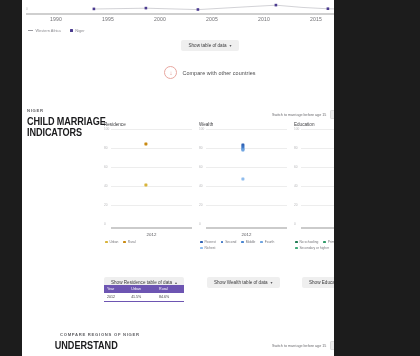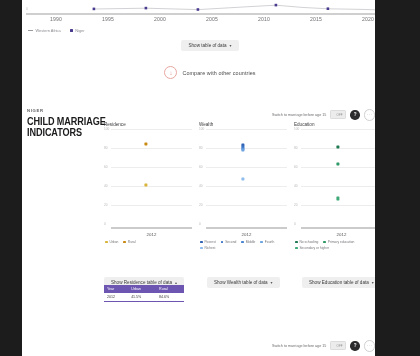--- a/index.html
+++ b/index.html
@@ -3,21 +3,21 @@
 <meta charset="utf-8">
 <style>
   html,body{margin:0;padding:0;}
   body{
     width:420px;height:356px;overflow:hidden;
     background:#1c1c1c;
     font-family:"Liberation Sans", sans-serif;
     -webkit-font-smoothing:antialiased;
   }
   .page{
-    position:absolute;left:22px;top:0;width:353px;height:356px;
+    position:absolute;left:22px;top:0;width:312px;height:356px;
     background:#ffffff;overflow:hidden;
   }
   .gutter-l{position:absolute;left:0;top:0;width:22px;height:356px;background:#1c1c1c;}
   .gutter-r{position:absolute;left:398px;top:0;width:22px;height:356px;background:#1c1c1c;}
 
   
   .topchart{position:absolute;left:0;top:0;width:376px;height:46px;}
   .topchart .yzero{position:absolute;left:4px;top:7px;font-size:3.2px;color:#b9b9b9;}
   .topchart .axis{position:absolute;left:4px;top:13px;width:362px;height:1.6px;background:#cfcfcf;}
   .topchart svg{position:absolute;left:0;top:0;}
@@ -337,20 +337,24 @@
     </thead>
     <tbody>
       <tr>
         <td>2012</td>
         <td>41.5%</td>
         <td>84.6%</td>
       </tr>
     </tbody>
   </table>
 
+  <div class="bottom">
+    <div class="kicker">COMPARE REGIONS OF NIGER</div>
+    <div class="h1">UNDERSTAND</div>
+  </div>
 
   <div class="toolbar" style="left:250px;top:340px">
     <span class="tb-label">Switch to marriage before age 15</span>
     <div class="toggle">
       <span>OFF</span>
     </div>
     <div class="cbtn dark">
       <span>?</span>
     </div>
     <div class="cbtn ghost">

